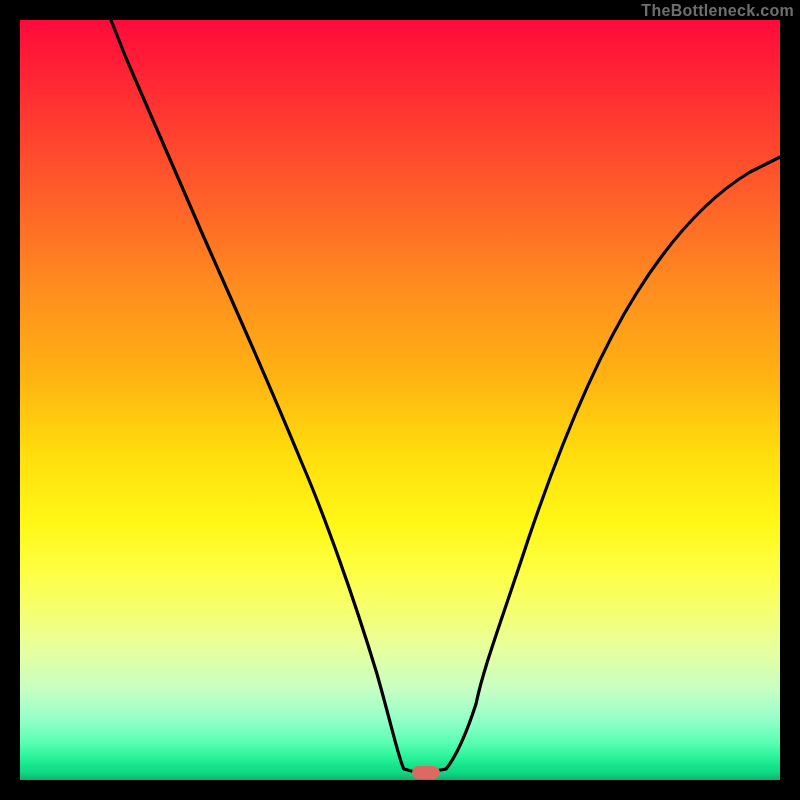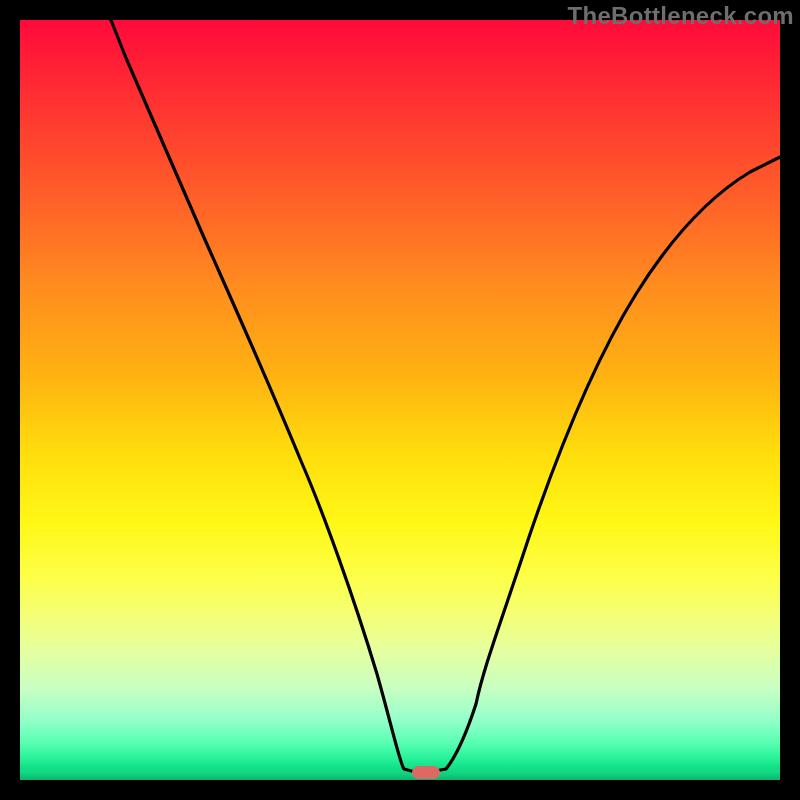--- a/index.html
+++ b/index.html
@@ -51,21 +51,21 @@
     top: 0;
     width: 760px;
     height: 760px;
     overflow: visible;
   }
   .watermark {
     position: absolute;
     top: 2px;
     right: 6px;
     color: #6e6e6e;
-    font-size: 24px;
+    font-size: 16px;
     font-weight: 600;
     letter-spacing: 0.3px;
     user-select: none;
   }
 </style>
 </head>
 <body>
 
 <div class="frame">
 

